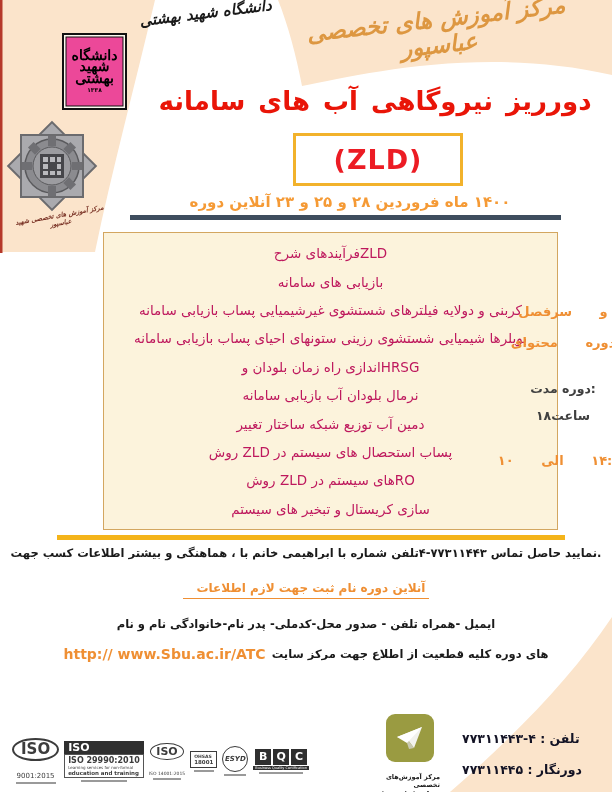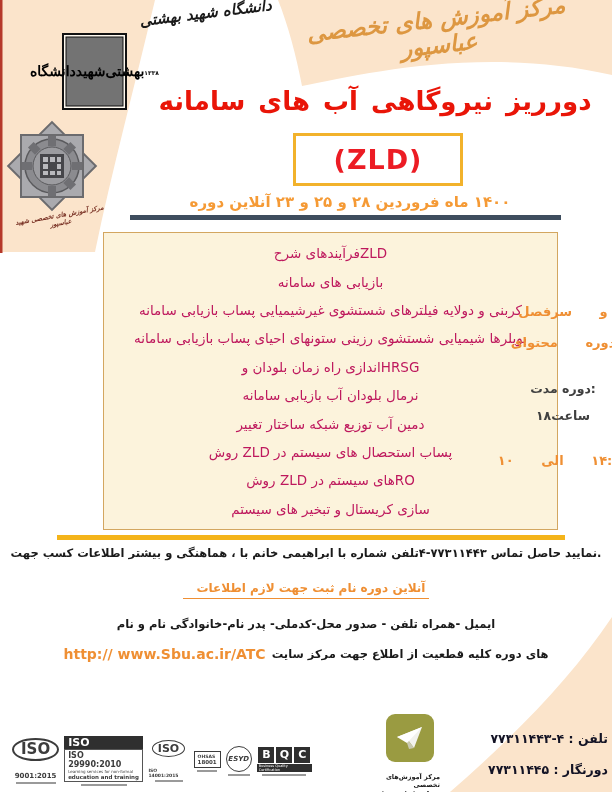--- a/index.html
+++ b/index.html
@@ -1,33 +1,33 @@
 <!DOCTYPE html>
 <html><head>
 <meta charset="utf-8">
 <style>
   html,body{margin:0;padding:0;}
   body{width:612px;height:792px;position:relative;overflow:hidden;background:#ffffff;
        font-family:"DejaVu Sans",sans-serif;}
   .abs{position:absolute;}
   
   .tl{display:flex;direction:ltr;justify-content:center;align-items:baseline;}
-  .tl.right{justify-content:flex-end;}
+  .tl.right{justify-content:flex-start;}
   .tok{white-space:pre;}
   
   #bg{left:0;top:0;width:612px;height:792px;z-index:0;}
   
   .callig-black{left:132px;top:4px;width:150px;height:42px;transform:rotate(-7deg);
      font-size:15px;font-weight:bold;font-style:italic;color:#1a1a1a;text-align:center;z-index:3;}
   .callig-orange{left:288px;top:6px;width:300px;height:60px;transform:rotate(-6.5deg);
      font-size:23px;font-weight:bold;font-style:italic;color:#dd9741;text-align:center;z-index:3;}
   
-  .stamp{left:62px;top:33px;width:61px;height:73px;background:#737373;border:2.5px solid #111;
+  .stamp{left:62px;top:33px;width:61px;height:73px;background:#ec4899;border:2.5px solid #111;
      box-shadow:inset 0 0 0 1.5px #fdf8ef, inset 0 0 0 2.5px #111;z-index:3;
-     display:flex;flex-direction:row;justify-content:center;align-items:center;}
+     display:flex;flex-direction:column;justify-content:center;align-items:center;}
   .stamp .ln{font-size:14px;font-weight:bold;line-height:0.82;color:#000;letter-spacing:-1px;font-family:"DejaVu Serif",serif;}
   .stamp .yr{font-size:6px;font-weight:bold;color:#000;margin-top:2px;}
   
   .emblem{left:6px;top:120px;width:92px;height:92px;z-index:3;}
   .emblem-cap{left:10px;top:211px;width:104px;height:38px;transform:rotate(-10deg);
      font-size:6.5px;font-weight:bold;font-style:italic;color:#7a3326;text-align:center;line-height:1.25;z-index:3;}
   
   .main-title{left:140px;top:86px;width:470px;font-size:26px;font-weight:bold;color:#e91508;z-index:3;}
   .main-title .tok{margin:0 2px;}
   .zld-box{left:293px;top:133px;width:164px;height:47px;background:#ffffff;border:3px solid #f2b22b;
@@ -50,21 +50,21 @@
   .reg-heading .inner{border-bottom:1.5px solid #ef8f33;padding:0 4px 3px 14px;display:flex;direction:ltr;}
   .reg-fields{left:10px;top:617px;width:592px;font-size:11.5px;font-weight:bold;color:#1a1a1a;z-index:3;}
   .site-line{left:10px;top:646px;width:592px;z-index:3;align-items:center;}
   .site-line .fa{font-size:11.5px;font-weight:bold;color:#1a1a1a;}
   .site-url{font-size:14px;font-weight:bold;color:#ef8f33;margin-right:6px;text-decoration:none;text-align:right;}
   
   .iso-row{left:12px;top:733px;width:300px;height:56px;display:flex;align-items:center;gap:5px;z-index:3;}
   .logo{display:flex;flex-direction:column;align-items:center;color:#3c3c3c;}
   .iso-oval{border:2.2px solid #3c3c3c;border-radius:50%;padding:2px 7px;font-weight:900;font-size:15px;line-height:1;}
   .iso-oval.small{font-size:11px;border-width:1.8px;padding:2px 5px;}
-  .logo .sub{font-size:7px;font-weight:bold;margin-top:11px;}
+  .logo .sub{font-size:7px;font-weight:normal;margin-top:11px;}
   .logo .sub.tiny{font-size:4.5px;}
   .smudge{height:2px;background:#9a9a9a;margin-top:2px;}
   .iso2{flex-direction:row;align-items:stretch;gap:0;}
   .iso2 .blackbox{background:#2f2f2f;color:#fff;font-weight:900;font-size:11px;display:flex;align-items:center;
       padding:0 4px;}
   .iso2 .txt{border:1px solid #555;padding:1px 3px;display:flex;flex-direction:column;justify-content:center;}
   .iso2 .t1{font-size:8px;font-weight:bold;}
   .iso2 .t2{font-size:4px;}
   .iso2 .t3{font-size:5.5px;font-weight:bold;}
   .ohsas{border:1.2px solid #3c3c3c;padding:2px 3px;}

